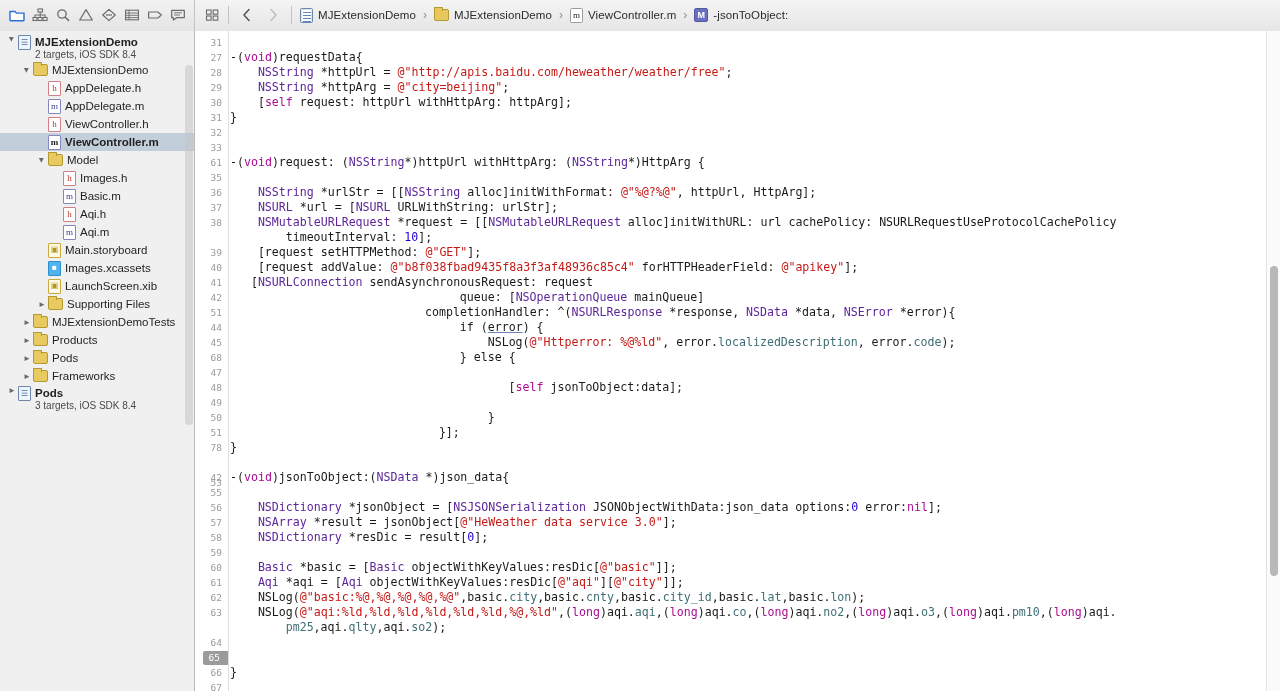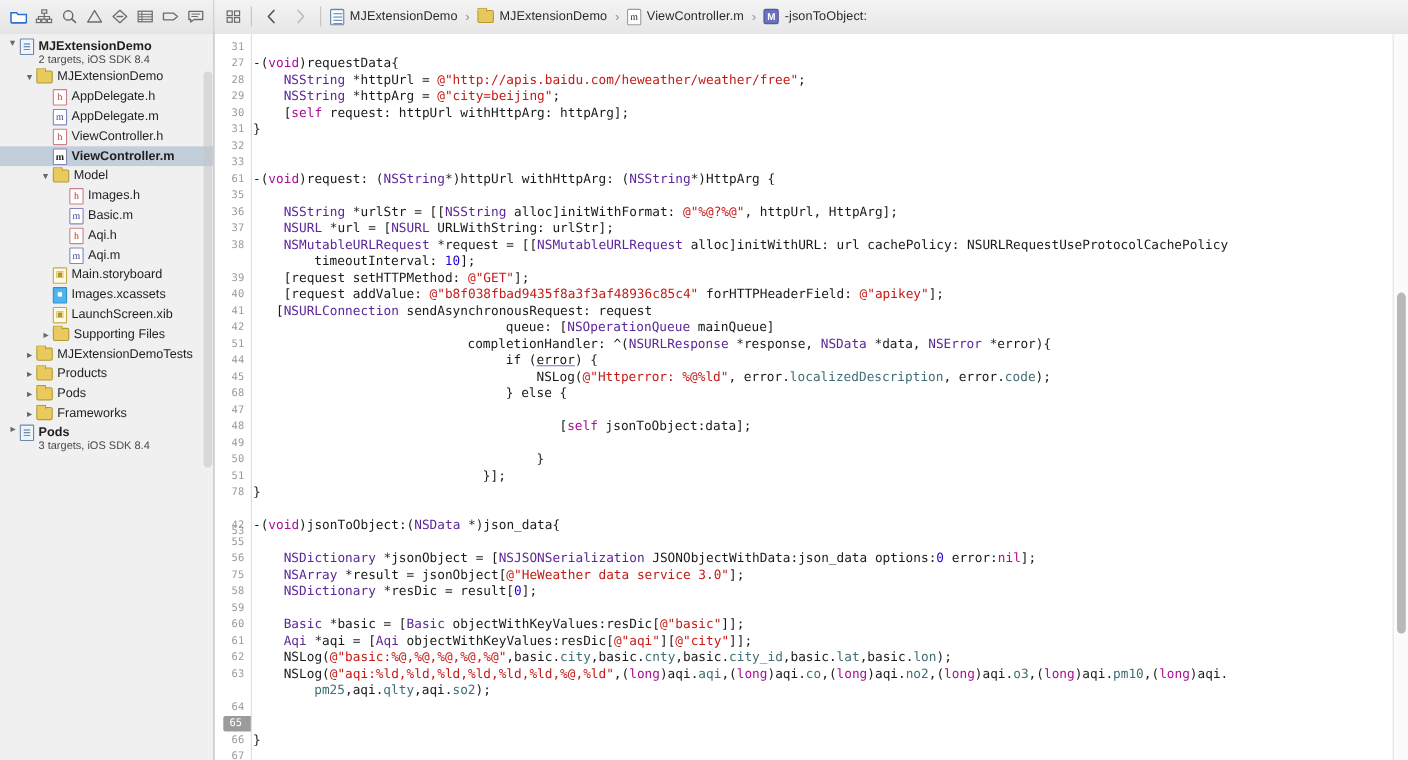--- a/index.html
+++ b/index.html
@@ -594,21 +594,21 @@
       <div class="gline" style="top:334px">47</div>
       <div class="gline" style="top:349px">48</div>
       <div class="gline" style="top:364px">49</div>
       <div class="gline" style="top:379px">50</div>
       <div class="gline" style="top:394px">51</div>
       <div class="gline" style="top:409px">78</div>
       <div class="gline" style="top:444px">53</div>
       <div class="gline" style="top:439px">42</div>
       <div class="gline" style="top:454px">55</div>
       <div class="gline" style="top:469px">56</div>
-      <div class="gline" style="top:484px">75</div>
+      <div class="gline" style="top:484px">57</div>
       <div class="gline" style="top:499px">58</div>
       <div class="gline" style="top:514px">59</div>
       <div class="gline" style="top:529px">60</div>
       <div class="gline" style="top:544px">61</div>
       <div class="gline" style="top:559px">62</div>
       <div class="gline" style="top:574px">63</div>
       <div class="gline" style="top:604px">64</div>
       <div class="gline cur" style="top:619.5px">65</div>
       <div class="gline" style="top:634px">66</div>
       <div class="gline" style="top:649px">67</div>

